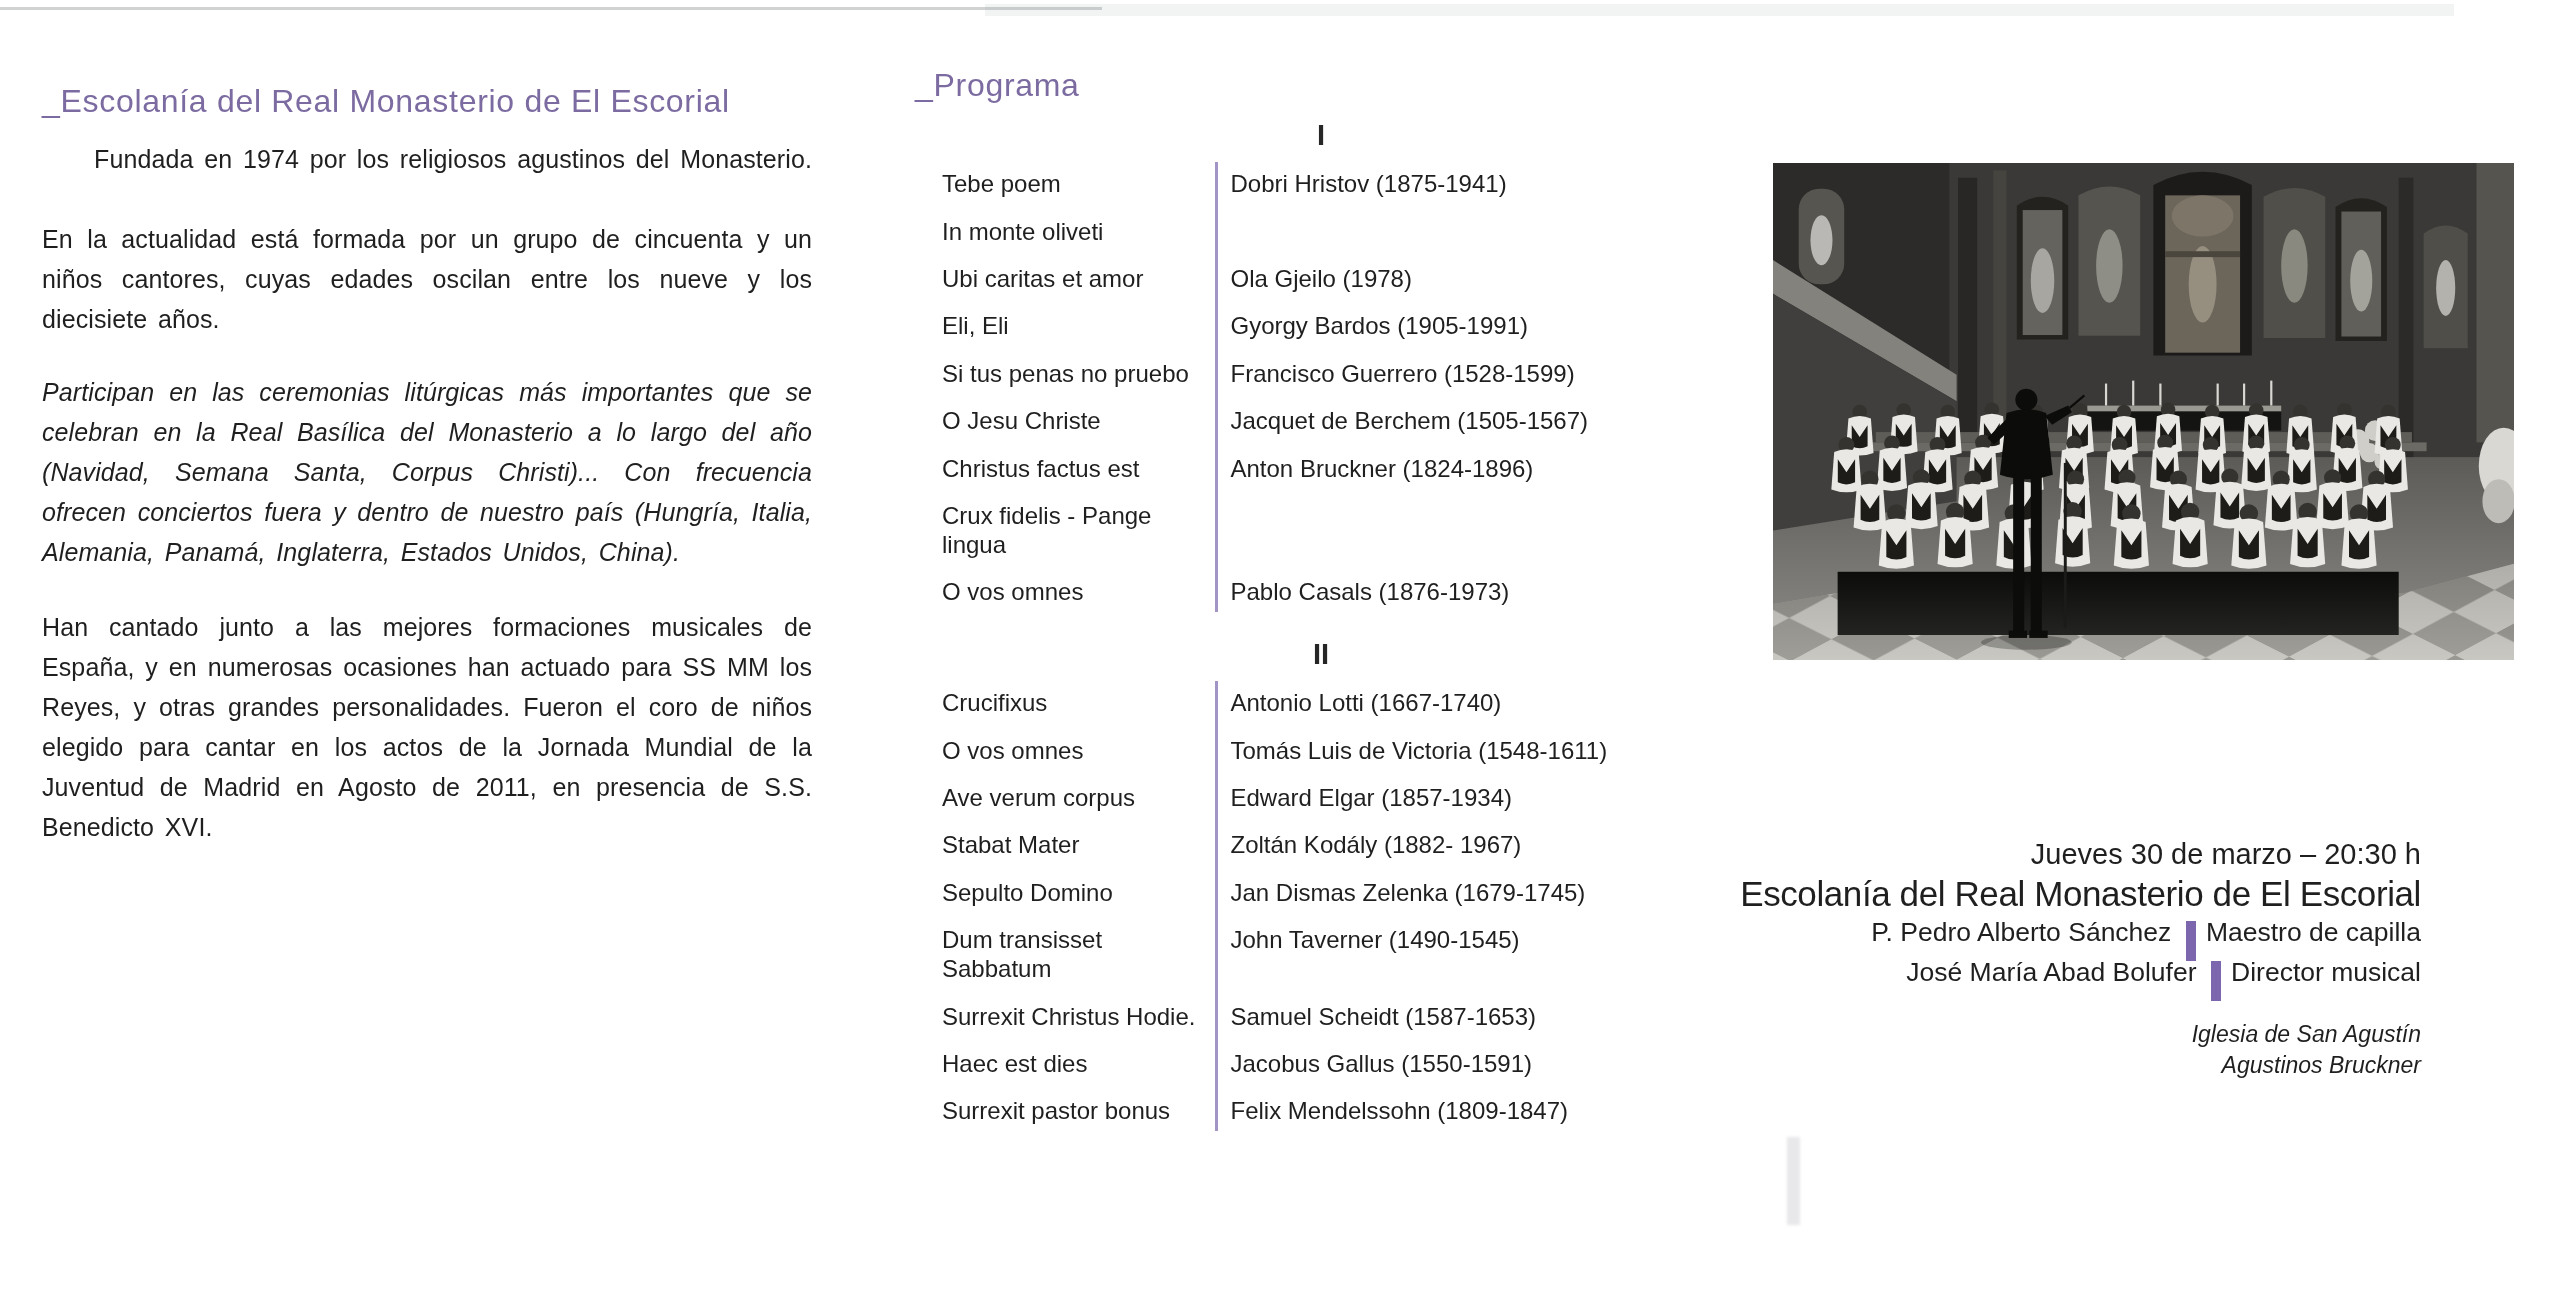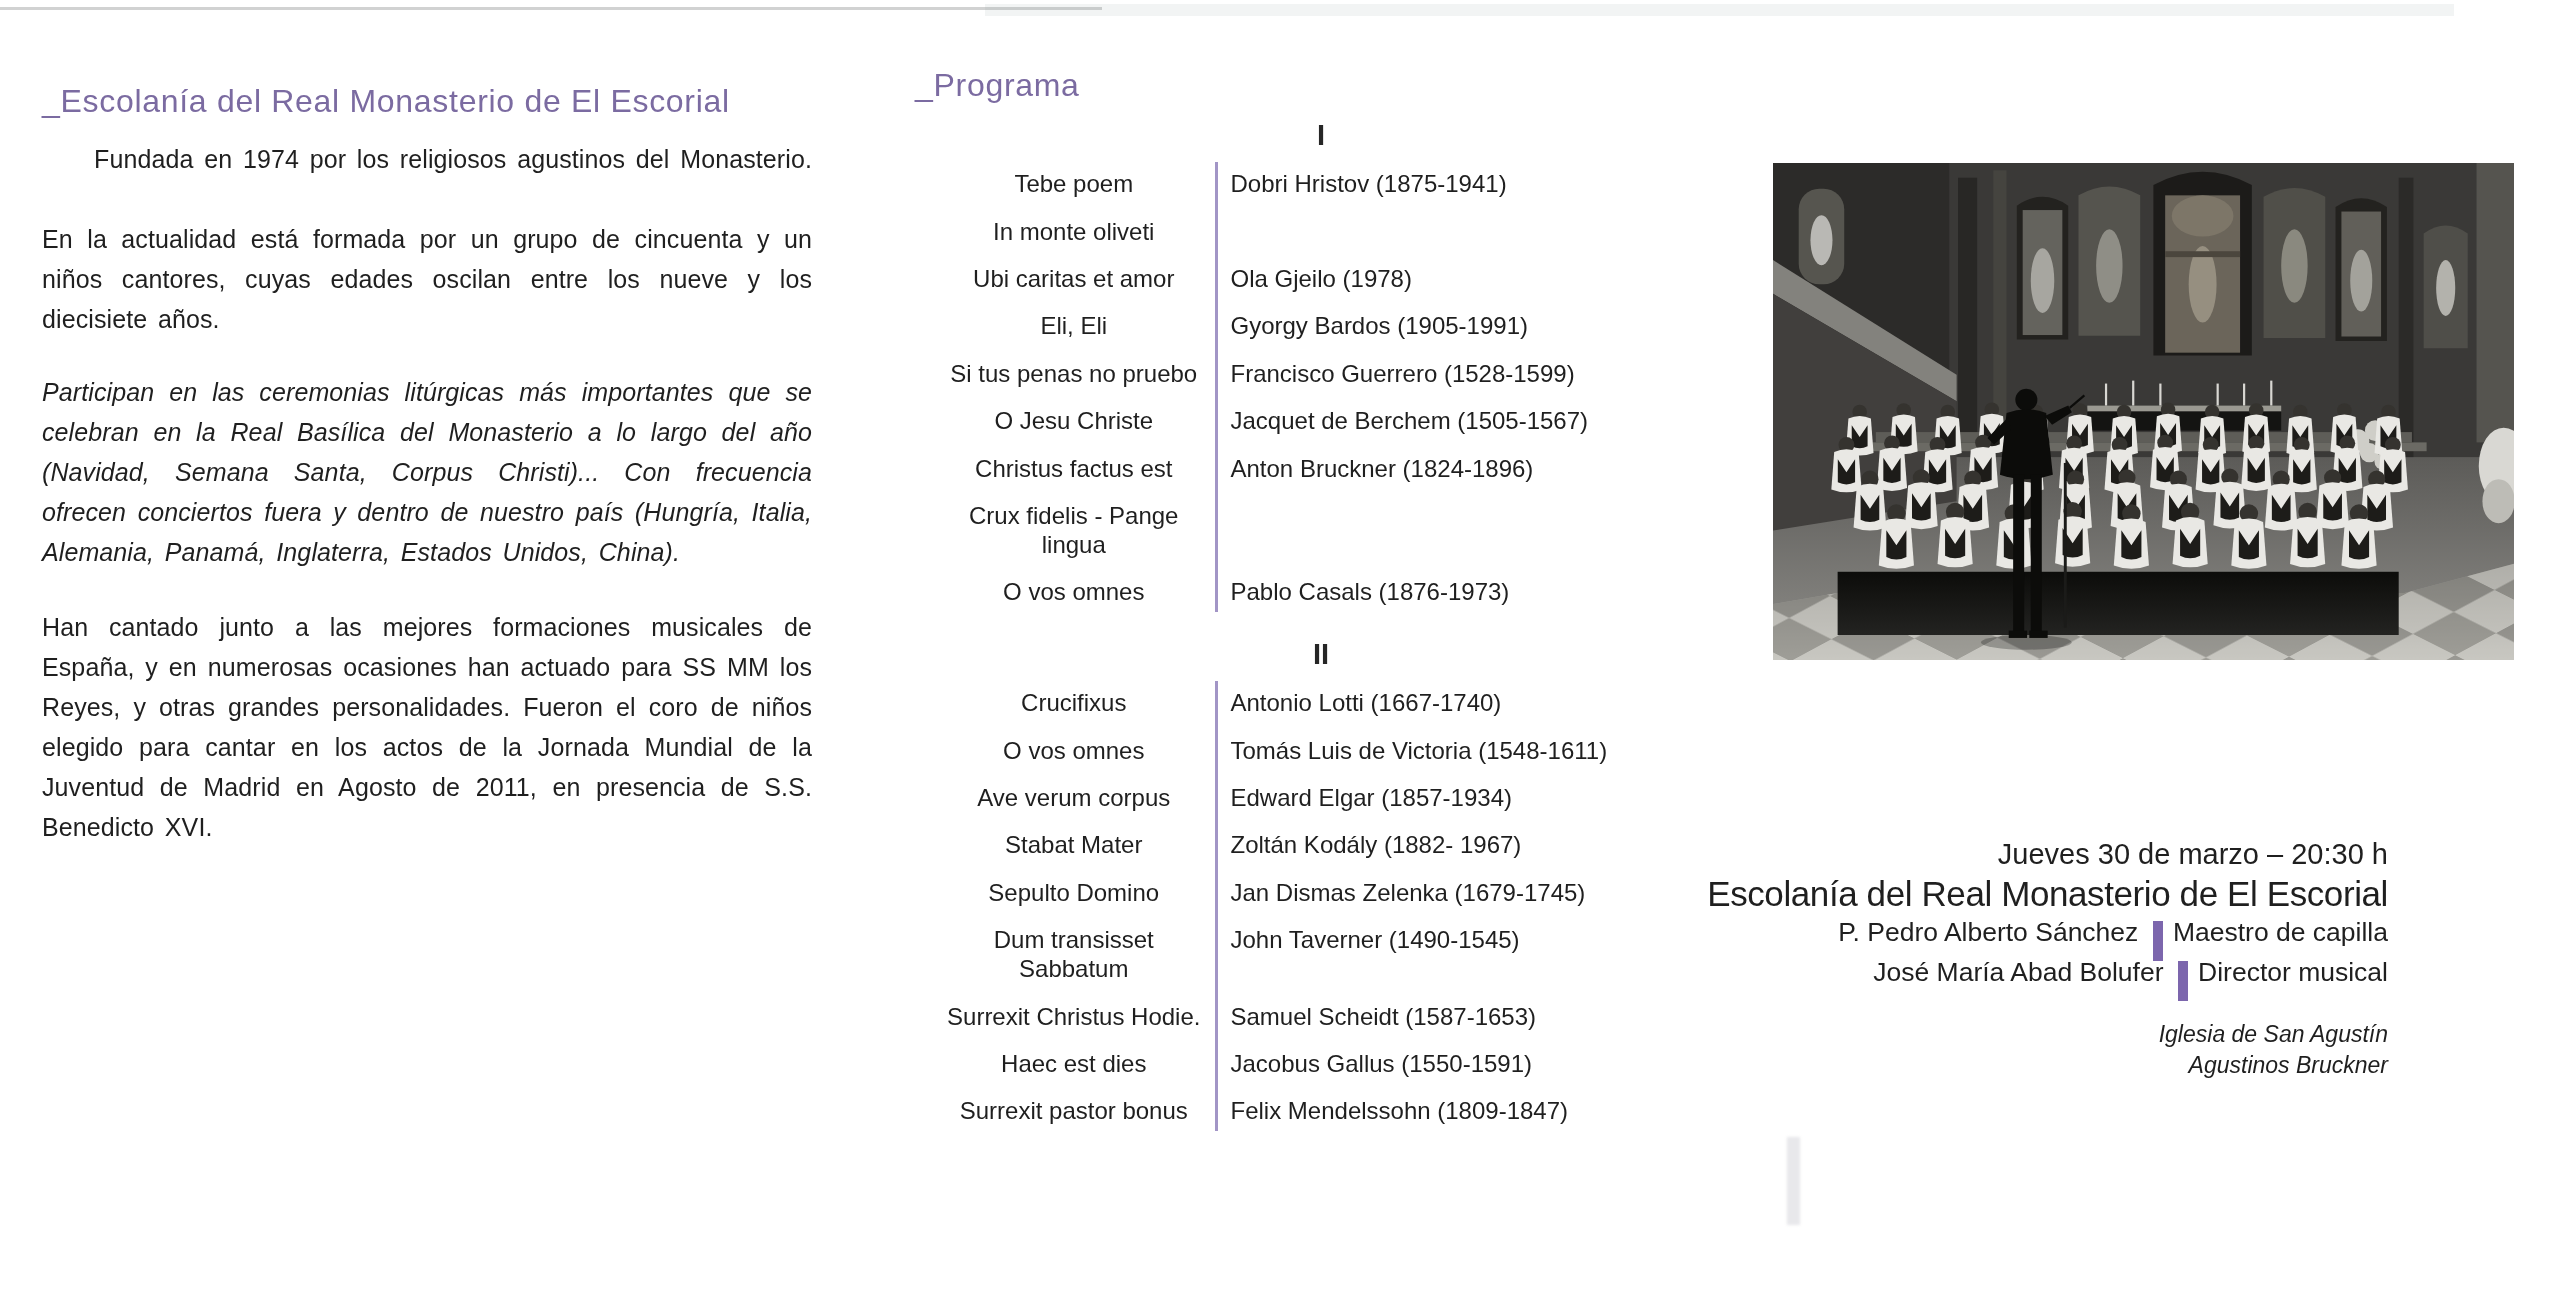--- a/index.html
+++ b/index.html
@@ -45,31 +45,31 @@
   .part + .part .part-numeral{margin-top:31px;}
   .part-rows{
     position:relative;display:flex;flex-direction:column;row-gap:18.4px;
   }
   .part-rows::before{
     content:"";position:absolute;left:273px;top:-7.3px;bottom:-5.9px;width:2.9px;
     background:var(--divider-purple);
   }
   .prog-row{display:grid;grid-template-columns:265px 470px;column-gap:23.5px;}
   .prog-row .piece{
-    text-align:center;font-size:24px;line-height:29px;padding-right:1.5px;
+    text-align:left;font-size:24px;line-height:29px;padding-right:1.5px;
   }
   .prog-row .composer{font-size:24px;line-height:29px;}
   
   .photo{
     position:absolute;left:1773px;top:163px;width:741px;height:497px;
     background:#3f3e3c;overflow:hidden;
   }
   .photo svg{display:block;width:100%;height:100%;}
   
-  .event{position:absolute;top:836px;right:188px;width:1029px;text-align:right;}
+  .event{position:absolute;top:836px;right:155px;width:1029px;text-align:right;}
   .event .date{font-size:29px;line-height:37px;}
   .event .title{font-size:35px;line-height:41px;font-weight:normal;letter-spacing:-0.4px;}
   .event .credit{font-size:26.5px;line-height:35px;}
   .sep-bar{
     display:inline-block;width:9.6px;height:40px;background:var(--bar-purple);
     margin:0 10.3px 0 14.7px;vertical-align:middle;position:relative;top:6.6px;
   }
   .event .venue{font-size:23px;line-height:31px;font-style:italic;margin-top:25px;}
   .event .venue + .venue{margin-top:0;}
 </style>

